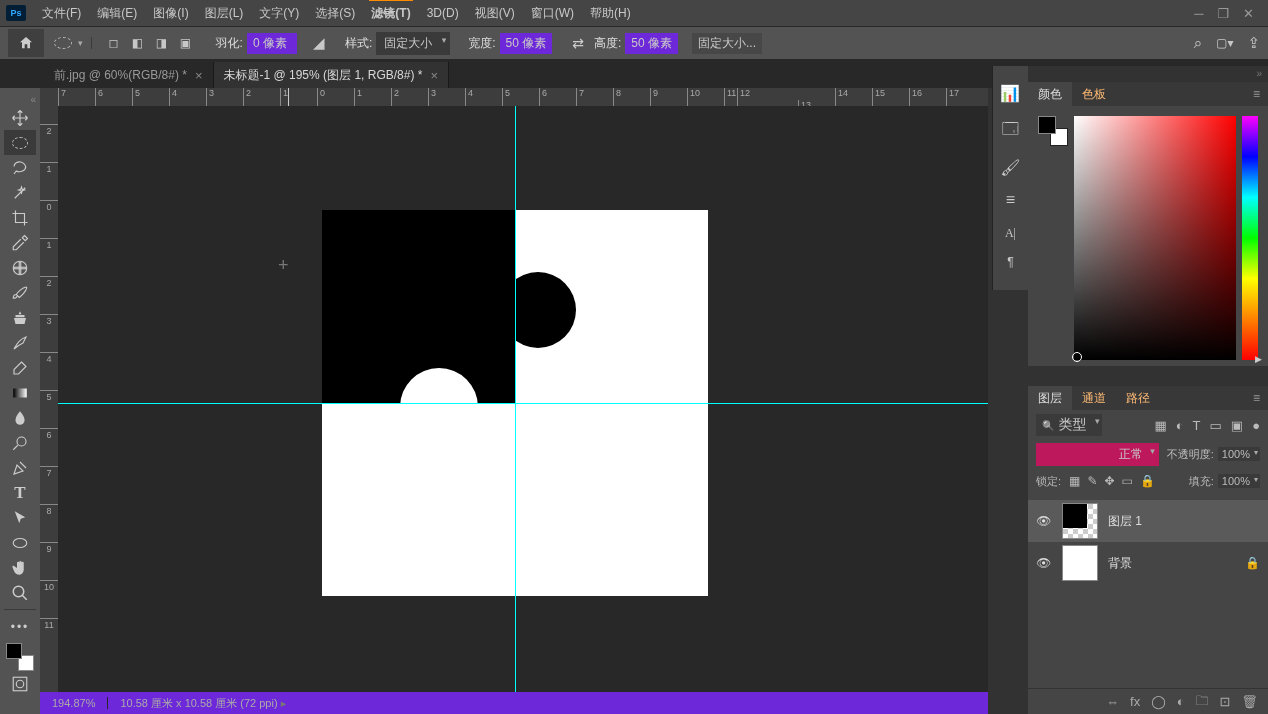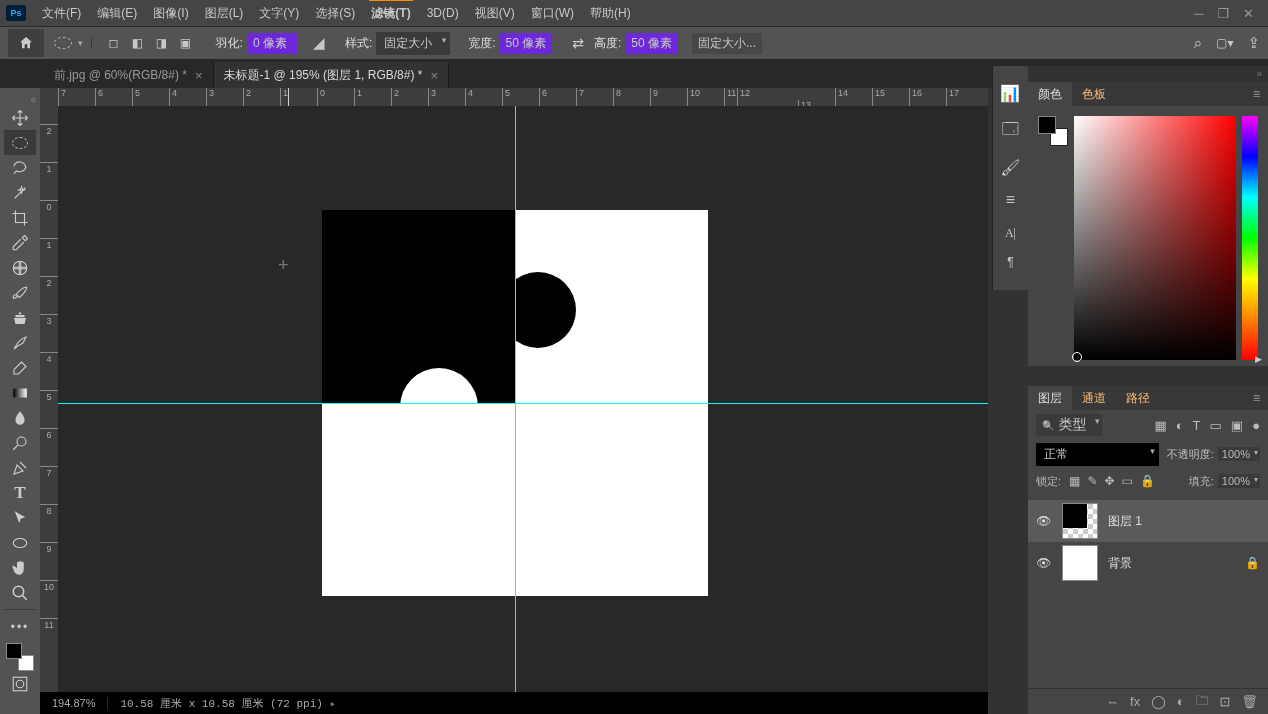--- a/index.html
+++ b/index.html
@@ -83,42 +83,42 @@
 .hue-bar { width:16px; height:244px; background:linear-gradient(to bottom,#ff00ff,#0000ff,#00ffff,#00ff00,#ffff00,#ff8000,#ff0000); position:relative; }
 .hue-bar::after { content:"▶"; position:absolute; right:-4px; bottom:-4px; font-size:9px; color:#ccc; }
 
 .layers-panel { position:absolute; left:0; right:0; top:320px; bottom:0; background:#454545; }
 .layer-toolbar1 { height:30px; display:flex; align-items:center; padding:0 8px; gap:6px; }
 .filter-kind { background:#3a3a3a; padding:2px 16px 2px 6px; position:relative; font-size:14px; }
 .filter-kind::before { content:"🔍"; font-size:10px; margin-right:4px; filter:grayscale(1); }
 .filter-kind::after { content:"▾"; position:absolute; right:3px; font-size:9px; color:#aaa; }
 .lyr-icons { margin-left:auto; display:flex; gap:9px; color:#bbb; font-size:13px; }
 .layer-toolbar2 { height:28px; display:flex; align-items:center; padding:0 8px; gap:8px; }
-.blend-drop { flex:1; background:#000000; padding:3px 16px 3px 8px; position:relative; }
+.blend-drop { flex:1; background:#be185d; padding:3px 16px 3px 8px; position:relative;text-align:right; }
 .blend-drop::after { content:"▾"; position:absolute; right:4px; font-size:9px; color:#aaa; }
 .opacity-grp { font-size:11px; color:#bbb; display:flex; align-items:center; gap:4px; }
 .pct { background:#3a3a3a; padding:1px 10px 1px 4px; position:relative; }
 .pct::after { content:"▾"; position:absolute; right:2px; font-size:8px; color:#aaa; }
 .layer-toolbar3 { height:26px; display:flex; align-items:center; padding:0 8px; gap:8px; font-size:11px; color:#bbb; }
 .lock-icons { display:flex; gap:7px; font-size:12px; }
 .layer-list { position:absolute; top:114px; left:0; right:0; bottom:26px; overflow:auto; }
 .layer-row { height:42px; display:flex; align-items:center; padding:0 8px; gap:10px; }
 .layer-row.selected { background:#5a5a5a; }
 .eye { width:16px; color:#ddd; }
 .thumb { width:36px; height:36px; background:#fff; border:1px solid #888; position:relative; }
 .thumb.checker { background:repeating-conic-gradient(#ccc 0 25%, #fff 0 50%) 0 0/10px 10px; }
 .thumb .mini-black { position:absolute; left:0; top:0; width:24px; height:24px; background:#000; }
 .layer-name { color:#ddd; }
 .lock-ind { margin-left:auto; color:#bbb; font-size:12px; }
 .layer-footer { position:absolute; bottom:0; left:0; right:0; height:26px; background:#454545; border-top:1px solid #333; display:flex; justify-content:flex-end; align-items:center; gap:11px; padding:0 10px; color:#aaa; font-size:13px; }
 
 
-.status-bar { position:absolute; left:40px; right:280px; bottom:0; height:22px; background:#000000; display:flex; align-items:center; color:#aaa; font-size:11px; }
+.status-bar { position:absolute; left:40px; right:280px; bottom:0; height:22px; background:#6d28d9; display:flex; align-items:center; color:#aaa; font-size:11px; }
 .status-bar .zoom { padding:0 12px; border-right:1px solid #282828; min-width:60px; }
-.status-bar .docinfo { padding:0 12px;font-family:Liberation Mono, monospace; }
+.status-bar .docinfo { padding:0 12px; }
 .status-bar .docinfo::after { content:" ▸"; color:#777; }
 
 
 .ic { display:inline-flex; width:16px; height:16px; align-items:center; justify-content:center; }
 </style>
 </head>
 <body>
 
 <div class="menu-bar">
   <div class="ps-logo">Ps</div>

